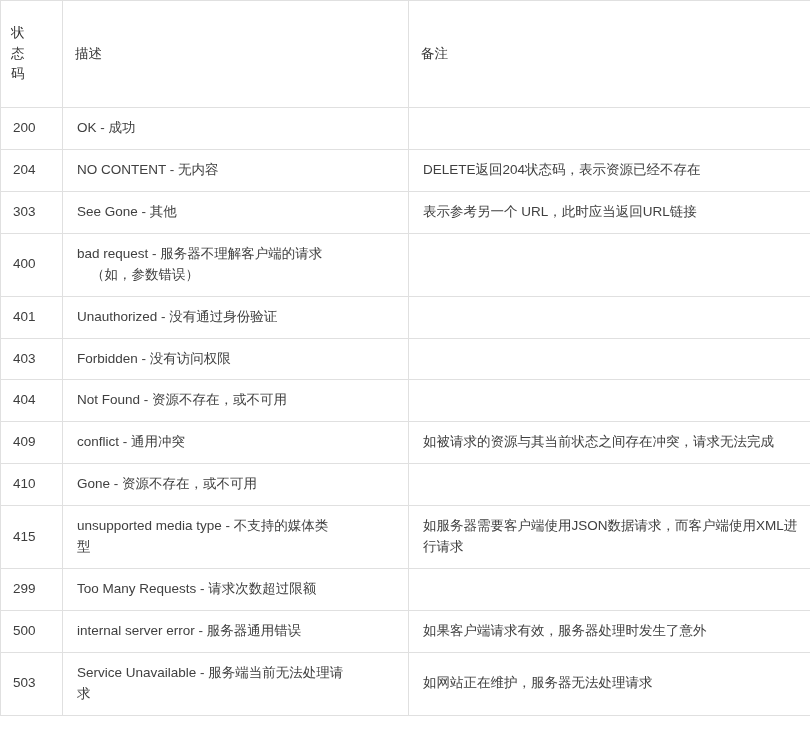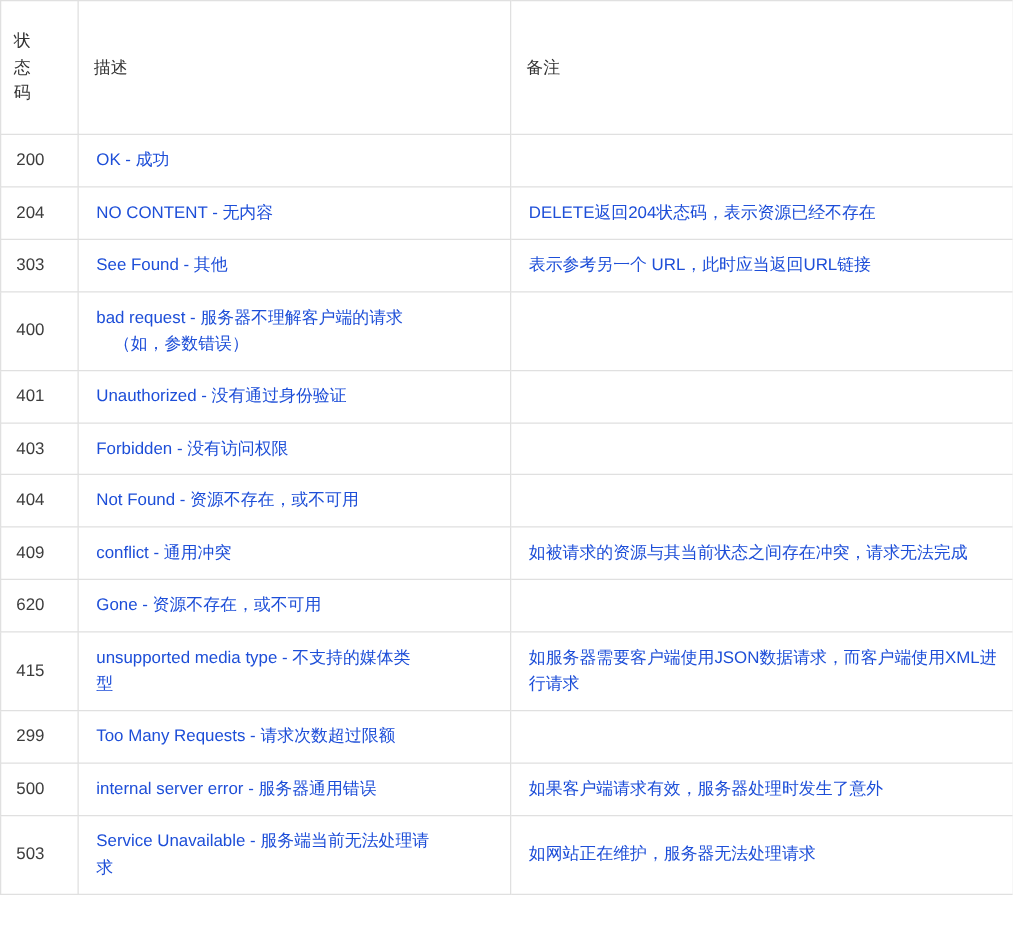--- a/index.html
+++ b/index.html
@@ -24,21 +24,21 @@
   .status-table col.c-note  { width: 402px; }
 
   .status-table th,
   .status-table td {
     border: 1px solid #e0e0e0;
     vertical-align: middle;
     font-size: 13.5px;
     line-height: 1.55;
     font-weight: normal;
     text-align: left;
-    color: #1d4ed8;
+    color: #404040;
     background: #ffffff;
   }
   .status-table thead th {
     height: 94px;
     padding: 6px 12px;
     color: #333333;
   }
   .status-table thead th.code-head {
     padding-left: 10px;
     padding-right: 6px;
@@ -98,21 +98,21 @@
       <td class="code-cell">204</td>
       <td class="desc-cell">
         <span>NO CONTENT - 无内容</span>
       </td>
       <td class="note-cell">DELETE返回204状态码，表示资源已经不存在</td>
     </tr>
 
     <tr>
       <td class="code-cell">303</td>
       <td class="desc-cell">
-        <span>See Found - 其他</span>
+        <span>See Gone - 其他</span>
       </td>
       <td class="note-cell">表示参考另一个 URL，此时应当返回URL链接</td>
     </tr>
 
     <tr>
       <td class="code-cell">400</td>
       <td class="desc-cell">
         <span>bad request - 服务器不理解客户端的请求</span>
         <span class="desc-line2 indent">（如，参数错误）</span>
       </td>
@@ -146,21 +146,21 @@
 
     <tr>
       <td class="code-cell">409</td>
       <td class="desc-cell">
         <span>conflict - 通用冲突</span>
       </td>
       <td class="note-cell">如被请求的资源与其当前状态之间存在冲突，请求无法完成</td>
     </tr>
 
     <tr>
-      <td class="code-cell">620</td>
+      <td class="code-cell">410</td>
       <td class="desc-cell">
         <span>Gone - 资源不存在，或不可用</span>
       </td>
       <td class="note-cell"></td>
     </tr>
 
     <tr>
       <td class="code-cell">415</td>
       <td class="desc-cell">
         <span>unsupported media type - 不支持的媒体类</span>

